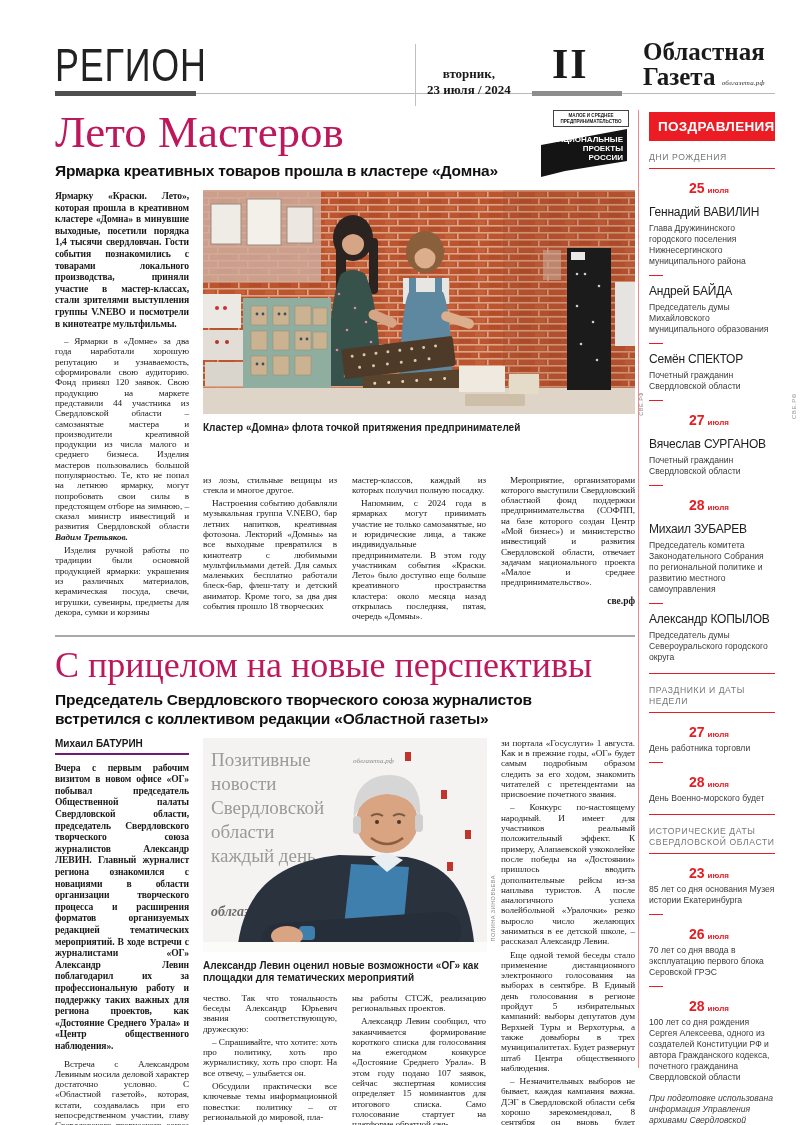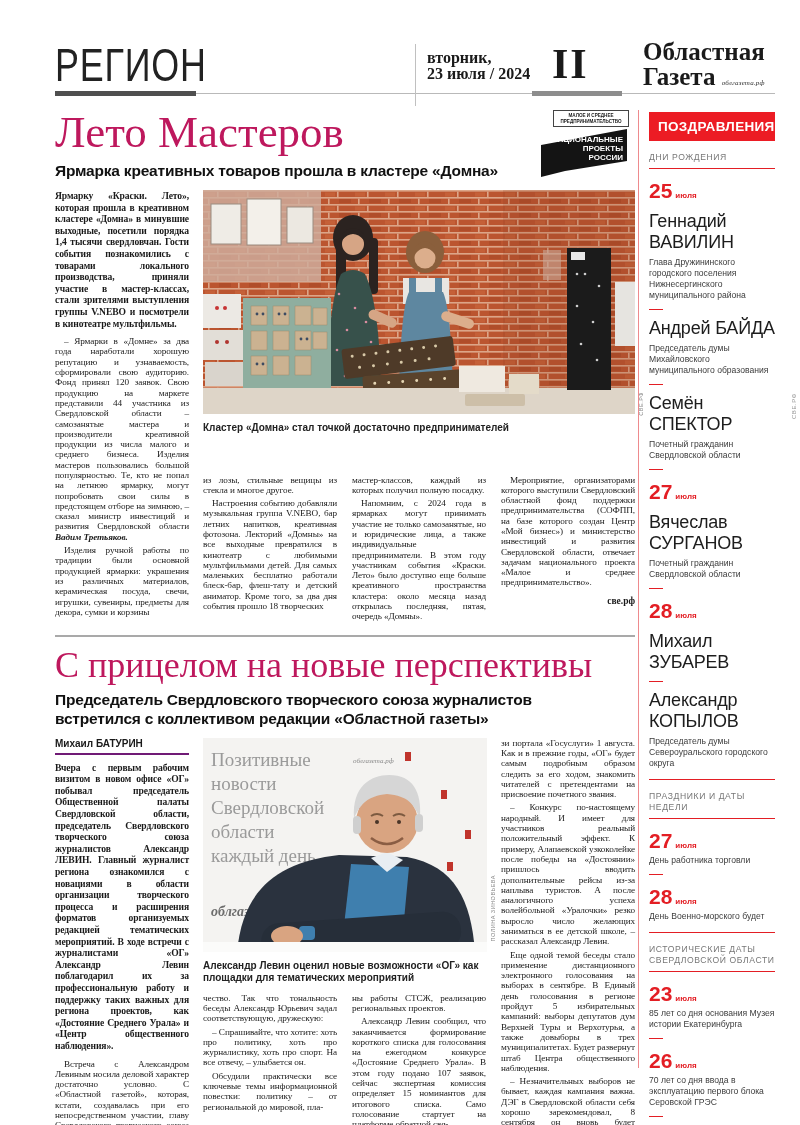--- a/index.html
+++ b/index.html
@@ -6,21 +6,21 @@
   body{width:800px;height:1125px;background:#fff;color:#1a1a1a;
        font-family:"Liberation Serif","DejaVu Serif",serif;position:relative;overflow:hidden;}
   .page{position:absolute;inset:0;border-radius:11px;}
 
   
   .hdr{position:absolute;left:55px;right:25px;top:44px;height:49px;border-bottom:1px solid #b9b9b9;}
   .section-name{position:absolute;left:0;top:-6px;font-family:"Liberation Sans",sans-serif;
        font-size:46px;font-weight:500;letter-spacing:1px;transform:scaleX(.78);transform-origin:left;color:#222;}
   .hdr-bar-left{position:absolute;left:0;bottom:-3px;width:141px;height:5px;background:#4f4f4f;}
   .hdr-vline{position:absolute;left:360px;top:0;height:62px;border-left:1px solid #c0c0c0;}
-  .hdr-date{position:absolute;left:372px;top:6px;font-weight:bold;font-size:16px;line-height:16px;}
+  .hdr-date{position:absolute;left:372px;top:22px;font-weight:bold;font-size:13px;line-height:16px;text-align:center;}
   .hdr-page-num{position:absolute;left:497px;top:-4px;font-size:42px;font-weight:bold;letter-spacing:2px;}
   .hdr-bar-right{position:absolute;left:477px;bottom:-3px;width:90px;height:5px;background:#8d8d8d;}
   .masthead{position:absolute;right:0;top:-5px;width:132px;font-weight:bold;font-size:25px;line-height:25px;}
   .masthead .site{font-weight:normal;font-style:italic;font-size:7px;letter-spacing:.2px;color:#333;}
 
   
   .red-vline{position:absolute;left:638px;top:110px;height:958px;width:1px;background:#ee8a8d;}
   .main{position:absolute;left:55px;top:108px;width:580px;}
   .sidebar{position:absolute;left:649px;top:112px;width:126px;font-family:"Liberation Sans",sans-serif;}
   .page-edge-credit{position:absolute;right:3px;top:393px;writing-mode:vertical-rl;transform:rotate(180deg);
@@ -56,23 +56,23 @@
   .np-top{border:1px solid #444;background:#fff;font-family:"Liberation Sans",sans-serif;font-weight:bold;
        font-size:4.6px;line-height:5.6px;text-align:center;padding:2px 1px;width:72px;margin-left:18px;}
 
   
   .banner{background:#ec1c24;color:#fff;font-weight:bold;font-size:13.5px;letter-spacing:.3px;
        padding:7px 0 7px 9px;}
   .sb-header{font-size:8.6px;letter-spacing:.6px;color:#777;margin:11px 0 5px 0;line-height:11px;}
   .red-hr{border:none;border-top:1.5px solid #e31e24;margin:0;}
   .red-hr.top{margin-top:10px;}
   .sb-date{margin:10px 0 2px 0;color:#e31e24;font-weight:bold;}
-  .sb-day{font-size:21px;}
+  .sb-day{font-size:14px;margin-left:40px;}
   .sb-month{font-size:8px;margin-left:3px;}
-  .sb-name{font-size:18px;color:#1d1d1d;margin:8px 0 4px 0;letter-spacing:-.2px;}
+  .sb-name{font-size:12px;color:#1d1d1d;margin:8px 0 4px 0;letter-spacing:-.2px;}
   .sb-desc{font-size:8.6px;line-height:11px;color:#3c3c3c;margin:0 0 7px 0;}
   .short-sep{width:14px;border-top:1.5px solid #e31e24;margin:8px 0 2px 0;}
   .sb-note{font-style:italic;font-size:8.6px;line-height:11px;color:#3c3c3c;margin:10px 0 12px 0;}
 </style>
 </head>
 <body>
 
 <div class="page">
 
   <div class="hdr">
@@ -249,21 +249,21 @@
                   <circle cx="374" cy="116" r="1.3"></circle>
                   <circle cx="390" cy="132" r="1.3"></circle>
                   <circle cx="378" cy="154" r="1.3"></circle>
                   <circle cx="394" cy="170" r="1.3"></circle>
                 </g>
               <rect x="412" y="92" width="20" height="64" fill="#e6e4e0"></rect>
               <rect x="340" y="60" width="18" height="30" fill="#caa897" opacity=".6"></rect>
             </svg>
             <div class="vcredit">СВЕ.РФ</div>
           </div>
-          <div class="caption">Кластер «Домна» стал точкой достаточно предпринимателей</div>
+          <div class="caption">Кластер «Домна» флота точкой притяжения предпринимателей</div>
           <div class="threecols">
             <div class="col">
               <p>из лозы, стильные вещицы из стекла и многое другое.</p>
               <p class="ind">Настроения событию добавляли музыкальная группа V.NEBO, бар летних напитков, креативная фотозона. Лекторий «Домны» на все выходные превратился в кинотеатр с любимыми мультфильмами детей. Для самых маленьких бесплатно работали блеск-бар, флеш-тату и детский аниматор. Кроме того, за два дня события прошло 18 творческих</p>
             </div>
             <div class="col">
               <p>мастер-классов, каждый из которых получил полную посадку.</p>
               <p class="ind">Напомним, с 2024 года в ярмарках могут принимать участие не только самозанятые, но и юридические лица, а также индивидуальные предприниматели. В этом году участникам события «Краски. Лето» было доступно еще больше креативного пространства кластера: около месяца назад открылась последняя, пятая, очередь «Домны».</p>
             </div>
             <div class="col">
@@ -326,21 +326,21 @@
                 </g>
               <rect x="96" y="188" width="16" height="14" rx="4" fill="#3f7fae"></rect>
               <ellipse cx="84" cy="198" rx="16" ry="10" fill="#d9a481"></ellipse>
               <rect x="0" y="204" width="284" height="10" fill="#fbfbfa"></rect>
             </svg>
             <div class="vcredit" style="bottom:14px;">ПОЛИНА ЗИНОВЬЕВА</div>
           </div>
           <div class="caption">Александр Левин оценил новые возможности «ОГ» как площадки для тематических мероприятий</div>
           <div class="twocols">
             <div class="col">
-              <p>чество. Так что тональность беседы Александр Юрьевич задал соответствующую, дружескую:</p>
+              <p>чество. Так что тональность беседы Александр Юрьевич звания соответствующую, дружескую:</p>
               <p class="ind">– Спрашивайте, что хотите: хоть про политику, хоть про журналистику, хоть про спорт. На все отвечу, – улыбается он.</p>
               <p class="ind">Обсудили практически все ключевые темы информационной повестки: политику – от региональной до мировой, пла-</p>
             </div>
             <div class="col">
               <p>ны работы СТСЖ, реализацию региональных проектов.</p>
               <p class="ind">Александр Левин сообщил, что заканчивается формирование короткого списка для голосования на ежегодном конкурсе «Достояние Среднего Урала». В этом году подано 107 заявок, сейчас экспертная комиссия определяет 15 номинантов для итогового списка. Само голосование стартует на платформе обратной свя-</p>
             </div>
           </div>
         </div>
 
@@ -369,20 +369,21 @@
         <div class="short-sep"></div>
         <div class="sb-name">Семён СПЕКТОР</div>
         <div class="sb-desc">Почетный гражданин Свердловской области</div>
         <div class="short-sep"></div>
         <div class="sb-date"><span class="sb-day">27</span><span class="sb-month">июля</span></div>
         <div class="sb-name">Вячеслав СУРГАНОВ</div>
         <div class="sb-desc">Почетный гражданин Свердловской области</div>
         <div class="short-sep"></div>
         <div class="sb-date"><span class="sb-day">28</span><span class="sb-month">июля</span></div>
         <div class="sb-name">Михаил ЗУБАРЕВ</div>
+        <div class="sb-desc">Председатель комитета Законодательного Собрания по региональной политике и развитию местного самоуправления</div>
         <div class="short-sep"></div>
         <div class="sb-name">Александр КОПЫЛОВ</div>
         <div class="sb-desc">Председатель думы Североуральского городского округа</div>
         <div class="red-hr top"></div>
         <div class="sb-header">ПРАЗДНИКИ И ДАТЫ НЕДЕЛИ</div>
         <div class="red-hr"></div>
         <div class="sb-date"><span class="sb-day">27</span><span class="sb-month">июля</span></div>
         <div class="sb-desc">День работника торговли</div>
         <div class="short-sep"></div>
         <div class="sb-date"><span class="sb-day">28</span><span class="sb-month">июля</span></div>

